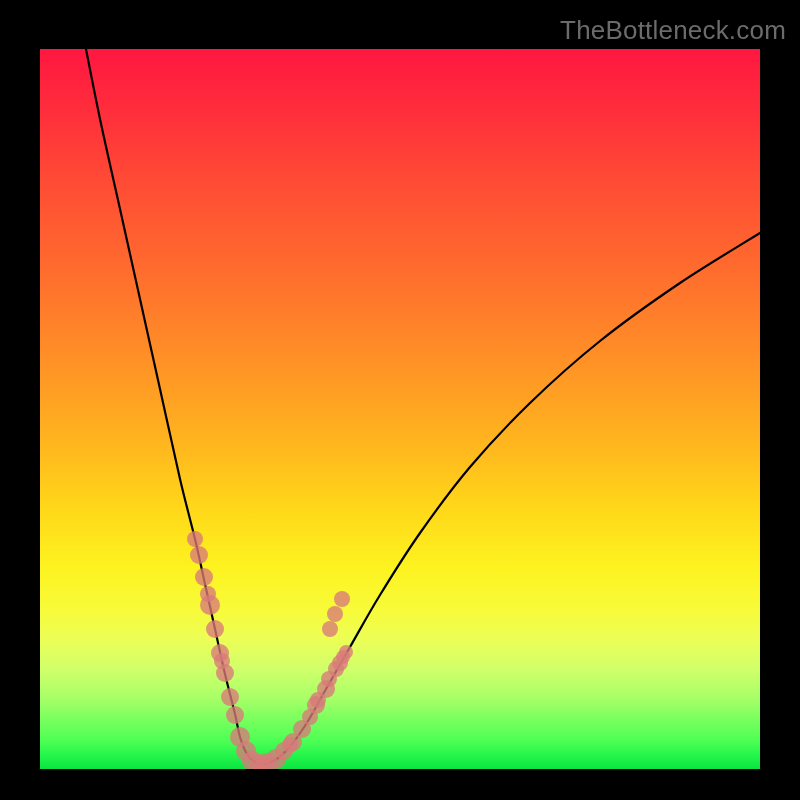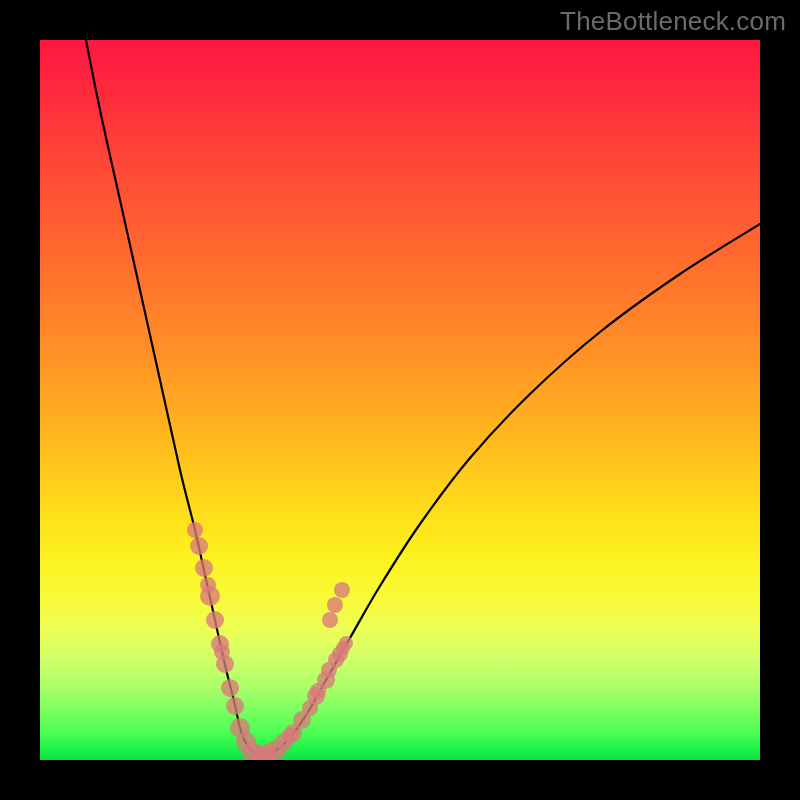--- a/index.html
+++ b/index.html
@@ -9,20 +9,21 @@
     height: 800px;
     background: #000;
     font-family: Arial, Helvetica, sans-serif;
     overflow: hidden;
   }
   .frame {
     position: relative;
     width: 800px;
     height: 792px;
     background: #000;
+    margin-top: 9px;
   }
   .plot {
     position: absolute;
     left: 40px;
     top: 40px;
     width: 720px;
     height: 720px;
     
     background: linear-gradient(
       to bottom,

